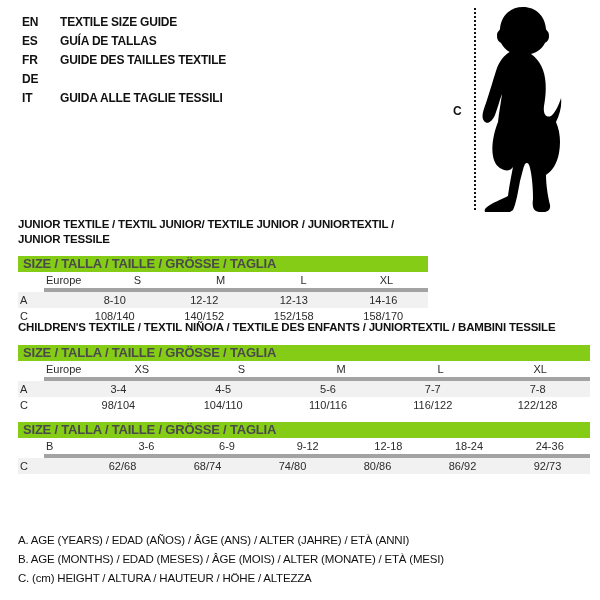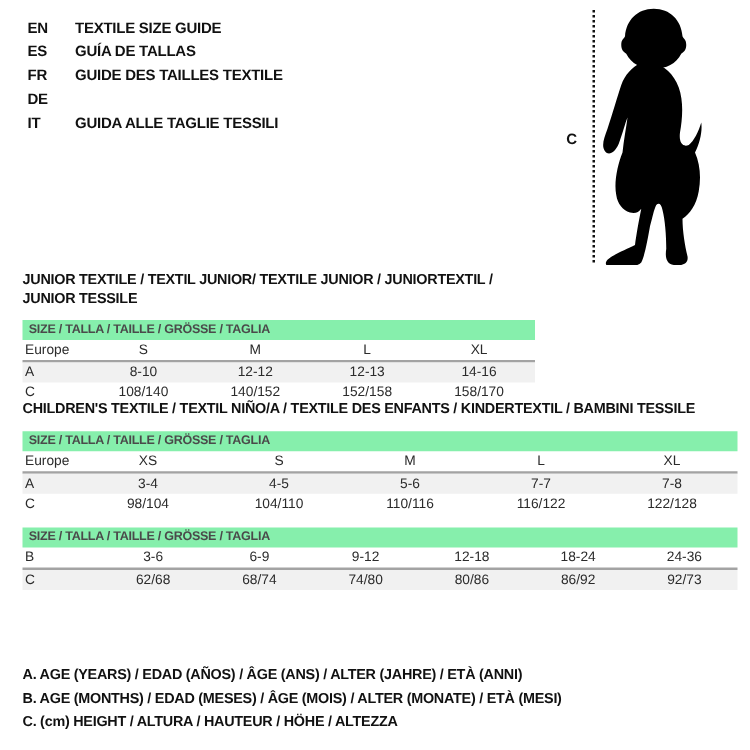--- a/index.html
+++ b/index.html
@@ -16,30 +16,30 @@
 
   
   .figure{position:absolute;left:440px;top:0;width:160px;height:220px;}
   .measure-line{position:absolute;left:34px;top:8px;height:202px;width:0;border-left:2px dotted #121212;}
   .figure-label{position:absolute;left:13px;top:104px;font-size:12px;font-weight:700;}
   .baby-svg{position:absolute;left:41px;top:4px;}
 
   
   .tbl{position:absolute;left:18px;}
   .tbl-title{font-size:11.5px;font-weight:700;letter-spacing:-0.2px;line-height:14.5px;color:#111;margin-bottom:10px;}
-  .size-bar{height:16px;line-height:16px;background:#86efac;color:#4a4a4a;font-size:10px;font-weight:700;letter-spacing:-0.2px;padding-left:5px;box-sizing:border-box;}
+  .size-bar{height:16px;line-height:16px;background:#84cc16;color:#4a4a4a;font-size:13px;font-weight:700;letter-spacing:-0.2px;padding-left:5px;box-sizing:border-box;}
   .t-row{display:flex;height:16px;align-items:center;font-size:11px;color:#2b2b2b;}
-  .t-row.first{border-bottom:2px solid #a3a3a3;}
+  .t-row.first{border-bottom:4px solid #a3a3a3;margin-left:26px;}
   .t-row.alt{background:#f1f1f1;}
   .t-label{flex:0 0 auto;padding-left:2px;box-sizing:border-box;}
   .t-cell{flex:1 1 0;text-align:center;}
 
   
   .footnotes{position:absolute;left:18px;top:531px;}
-  .footnote-line{font-size:11.5px;font-weight:700;letter-spacing:-0.2px;line-height:19px;white-space:nowrap;}
+  .footnote-line{font-size:11.5px;font-weight:400;letter-spacing:-0.2px;line-height:19px;white-space:nowrap;}
 </style>
 </head>
 <body>
 
 <div class="page">
 
   <div class="lang-list" id="langList">
       <div class="lang-row">
         <span class="lang-code">EN</span>
         <span class="lang-label">TEXTILE SIZE GUIDE</span>
@@ -123,21 +123,21 @@
         </div>
         <div class="t-row">
           <span class="t-label" style="flex-basis: 52px;">C</span>
           <span class="t-cell">108/140</span>
           <span class="t-cell">140/152</span>
           <span class="t-cell">152/158</span>
           <span class="t-cell">158/170</span>
         </div>
       </div>
       <div class="tbl" style="top: 320px; width: 572px;">
-        <div class="tbl-title">CHILDREN'S TEXTILE / TEXTIL NIÑO/A / TEXTILE DES ENFANTS / KINDERTEXTIL / BAMBINI TESSILE</div>
+        <div class="tbl-title">CHILDREN'S TEXTILE / TEXTIL NIÑO/A / TEXTILE DES ENFANTS / JUNIORTEXTIL / BAMBINI TESSILE</div>
         <div class="size-bar">SIZE / TALLA / TAILLE / GRÖSSE / TAGLIA</div>
         <div class="t-row first">
           <span class="t-label" style="flex-basis: 48px;">Europe</span>
           <span class="t-cell">XS</span>
           <span class="t-cell">S</span>
           <span class="t-cell">M</span>
           <span class="t-cell">L</span>
           <span class="t-cell">XL</span>
         </div>
         <div class="t-row alt">

